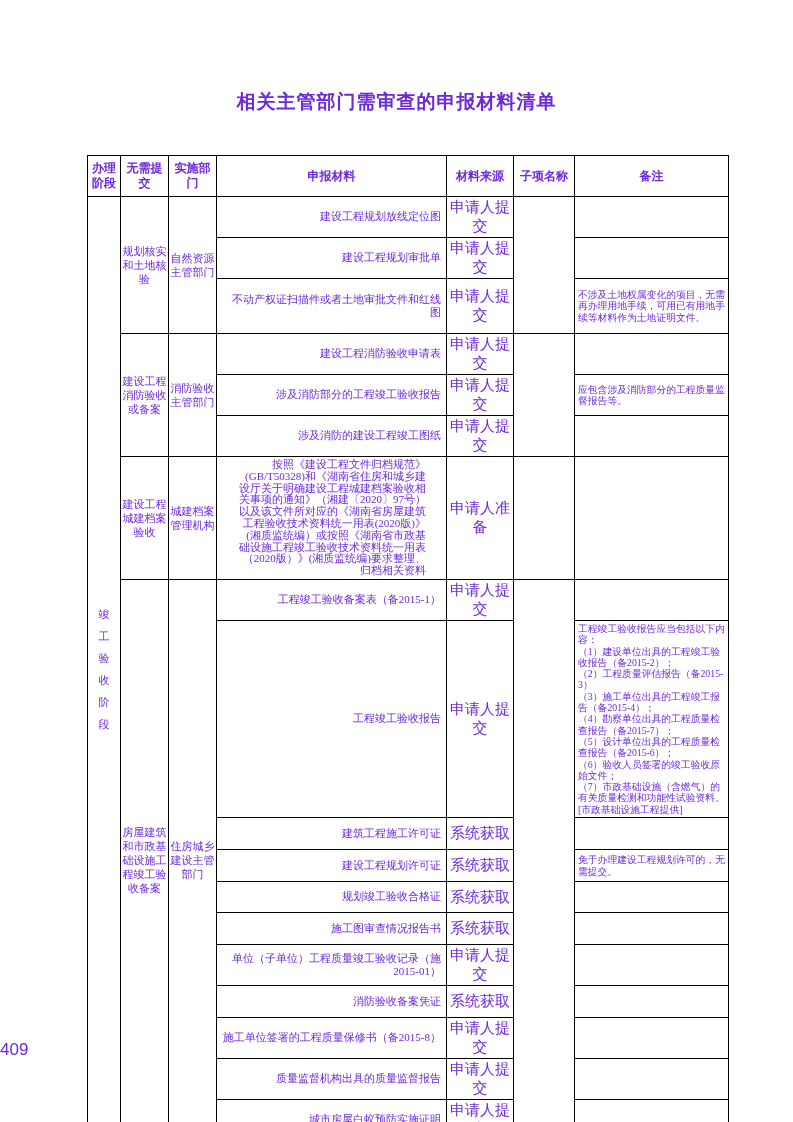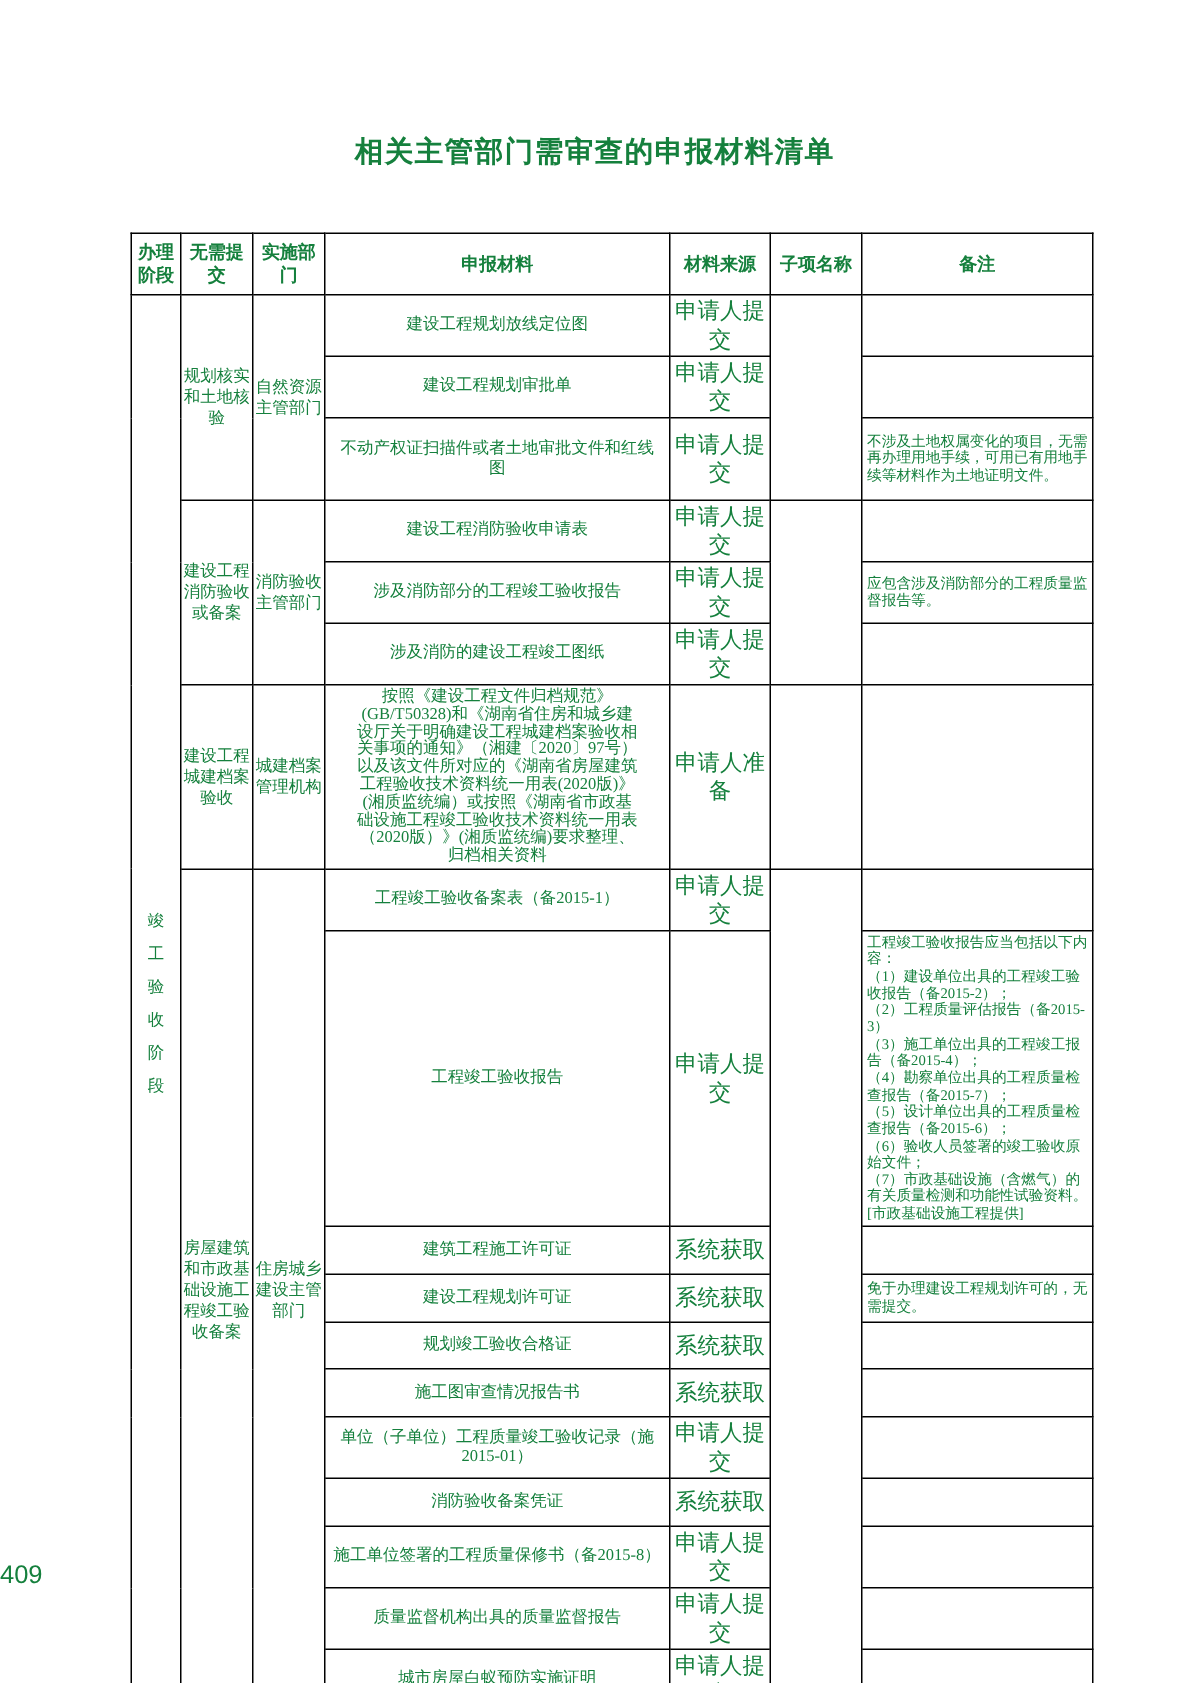--- a/index.html
+++ b/index.html
@@ -1,21 +1,21 @@
 <!DOCTYPE html>
 <html><head>
 <meta charset="utf-8">
 <style>
   * { margin:0; padding:0; box-sizing:border-box; }
   html,body { background:#ffffff; }
   .page {
     position:relative;
     width:793px; height:1122px;
     background:#ffffff;
-    color:#15803d;
+    color:#6d28d9;
     font-family:"Liberation Serif","DejaVu Serif",serif;
     overflow:hidden;
   }
   .title-block {
     position:absolute; top:88px; left:0; width:100%;
     text-align:center; font-weight:bold;
     font-size:19px; line-height:27px; letter-spacing:1px;
   }
   table.doc-table {
     position:absolute; left:87px; top:155px;
@@ -25,21 +25,21 @@
   .doc-table td, .doc-table th {
     border:1px solid #000000;
     overflow:hidden;
   }
   .doc-table th {
     font-size:12px; font-weight:bold;
     text-align:center; vertical-align:middle;
     height:41px; padding:2px 1px; line-height:15px;
   }
   .c-mat {
-    font-size:11px; text-align:center; vertical-align:middle;
+    font-size:11px; text-align:right; vertical-align:middle;
     padding:2px 5px; line-height:13.5px;
   }
   .c-mat.dense { line-height:11.8px; padding:2px 20px; }
   .c-src { font-size:15px; text-align:center; vertical-align:middle; padding:1px; }
   .c-sub { vertical-align:middle; }
   .c-rem {
     font-size:9.8px; line-height:11.3px;
     text-align:left; vertical-align:middle;
     padding:2px 3px; white-space:pre-line;
   }

